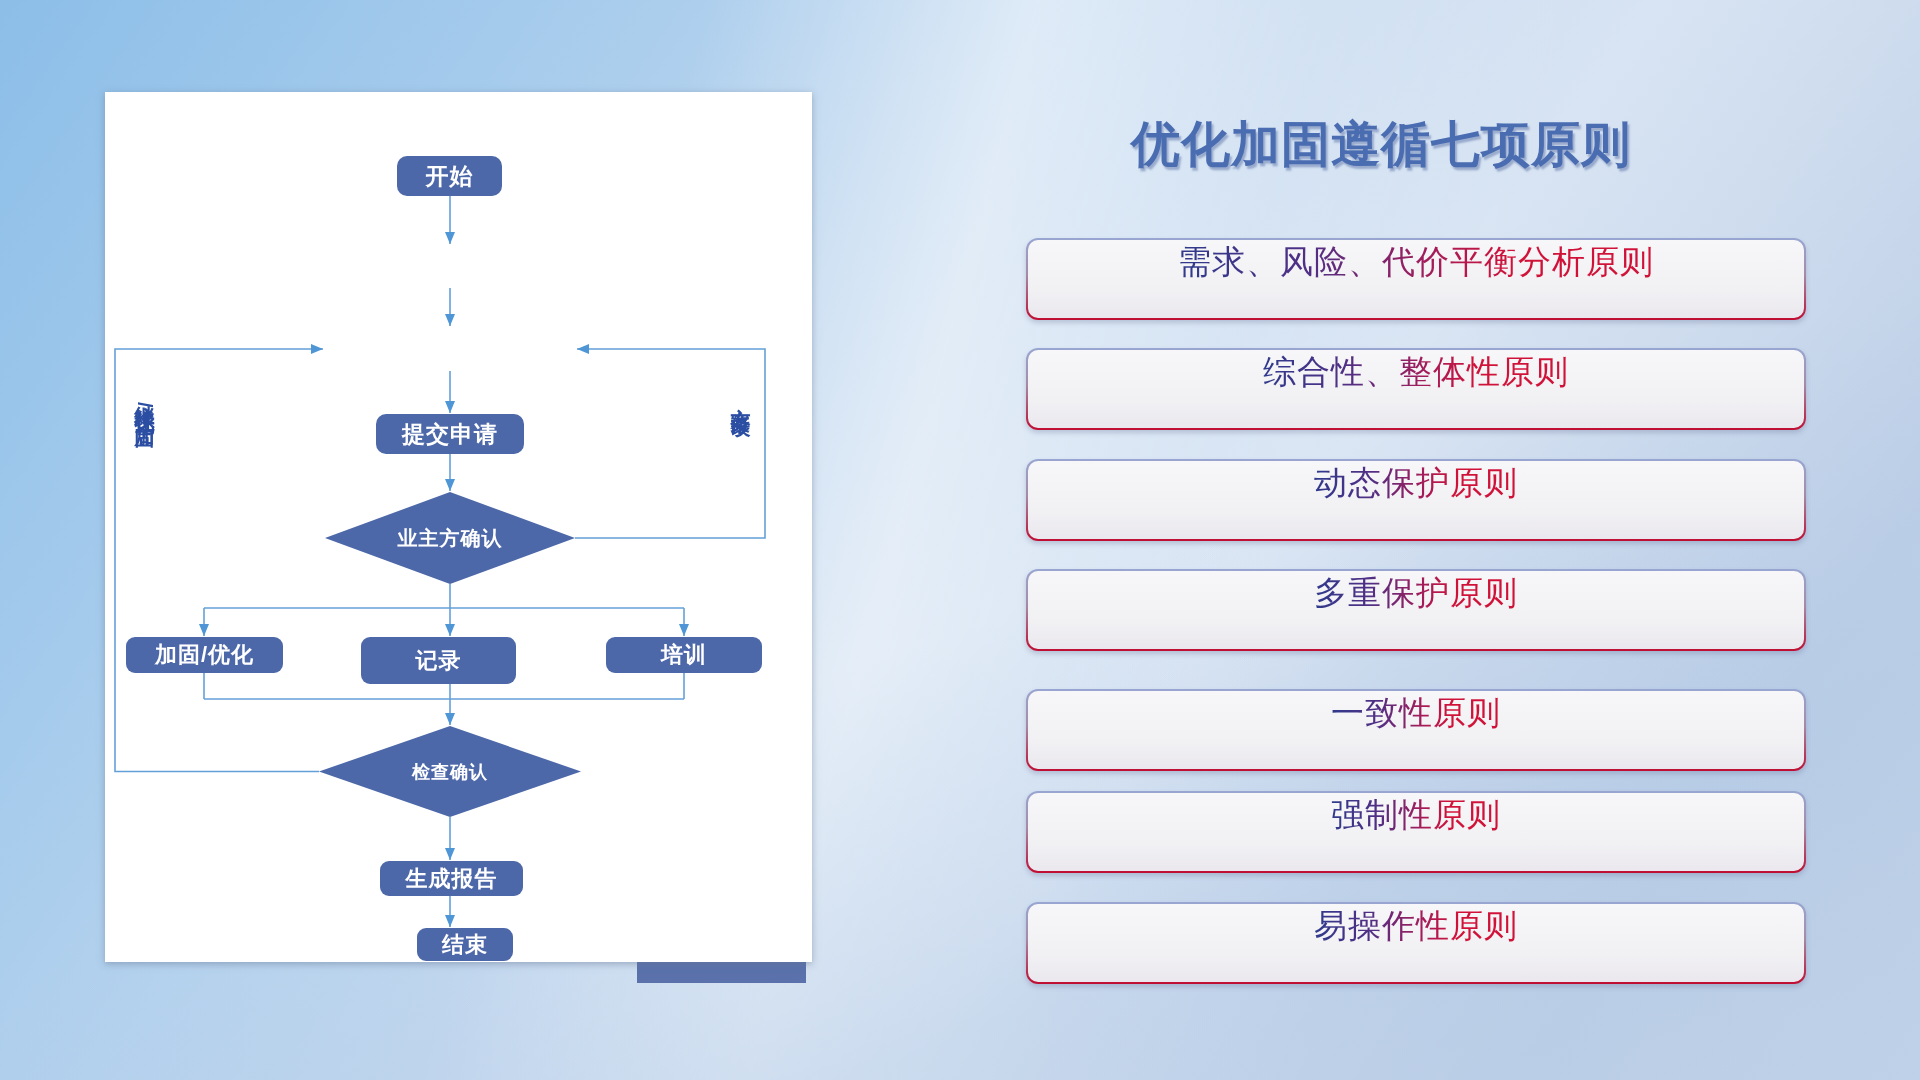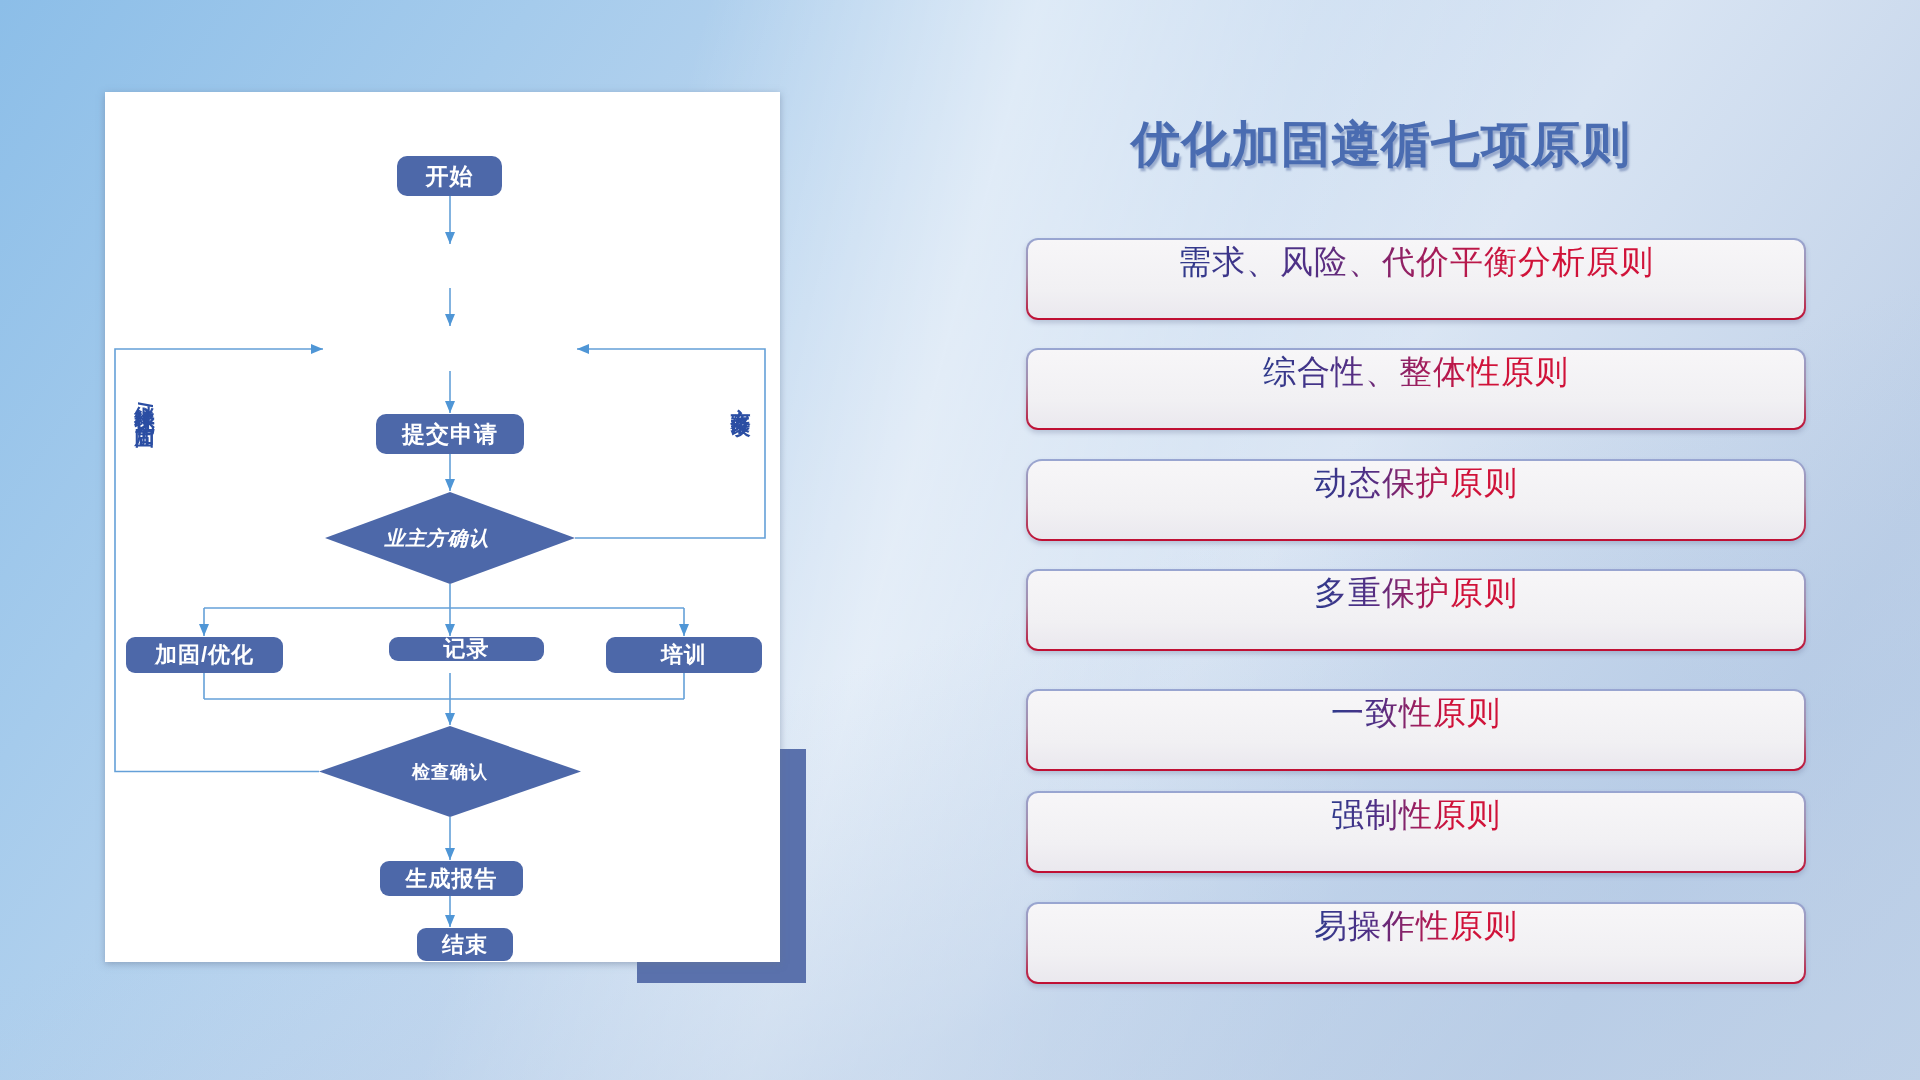--- a/index.html
+++ b/index.html
@@ -15,20 +15,21 @@
 
   
   .shadow-rect{
     position:absolute;left:637px;top:749px;width:169px;height:234px;
     background:#5a71ac;z-index:1;
   }
   .card{
     position:absolute;left:105px;top:92px;width:675px;height:870px;
     background:#ffffff;z-index:2;
     box-shadow:0 2px 7px rgba(100,115,145,.5);
+    padding-left:32px;
   }
   .fc-svg{position:absolute;left:0;top:0;width:675px;height:870px;}
   .node{
     position:absolute;display:flex;align-items:center;justify-content:center;
     background:#4d68a9;color:#ffffff;font-weight:bold;font-size:23px;
     border-radius:10px;white-space:nowrap;letter-spacing:1px;
   }
   .node.small{font-size:22px;border-radius:9px;}
   .dlabel{
     position:absolute;display:flex;align-items:center;justify-content:center;
@@ -105,45 +106,45 @@
       </g>
       <g fill="#4d68a9">
         <polygon points="345,400 470,446 345,492 220,446"></polygon>
         <polygon points="345,634 476,679.5 345,725 214,679.5"></polygon>
       </g>
     </svg>
 
     <div class="node" style="left:292px;top:64px;width:105px;height:40px;">开始</div>
     <div class="node" style="left:271px;top:322px;width:148px;height:40px;border-radius:10px;">提交申请</div>
 
-    <div class="dlabel" style="left:232px;top:430px;width:200px;height:32px;font-style:italic;">业主方确认</div>
+    <div class="dlabel" style="left:245px;top:430px;width:200px;height:32px;">业主方确认</div>
 
     <div class="node small" style="left:21px;top:545px;width:157px;height:36px;">加固/优化</div>
-    <div class="node small" style="left:284px;top:545px;width:155px;height:24px;">记录</div>
+    <div class="node small" style="left:256px;top:545px;width:155px;height:47px;">记录</div>
     <div class="node small" style="left:501px;top:545px;width:156px;height:36px;">培训</div>
 
     <div class="dlabel" style="left:245px;top:663px;width:200px;height:33px;font-size:18px;">检查确认</div>
 
     <div class="node small" style="left:275px;top:769px;width:143px;height:35px;">生成报告</div>
     <div class="node small" style="left:312px;top:836px;width:96px;height:33px;">结束</div>
 
     <div class="vlabel" style="left:30px;top:298px;height:250px;">继续优化/加固</div>
     <div class="vlabel" style="left:626px;top:300px;height:190px;">方案修改</div>
   </div>
 
   <div class="page-title">优化加固遵循七项原则</div>
 
   <div>
     <div class="pbox" style="top:238px;">
       <span class="ptext">需求、风险、代价平衡分析原则</span>
     </div>
     <div class="pbox" style="top:348px;">
       <span class="ptext">综合性、整体性原则</span>
     </div>
-    <div class="pbox" style="top:459px;border-radius:16px;">
+    <div class="pbox" style="top:459px;">
       <span class="ptext">动态保护原则</span>
     </div>
     <div class="pbox" style="top:569px;">
       <span class="ptext">多重保护原则</span>
     </div>
     <div class="pbox" style="top:680px;margin-top:9px;">
       <span class="ptext">一致性原则</span>
     </div>
     <div class="pbox" style="top:791px;">
       <span class="ptext">强制性原则</span>

